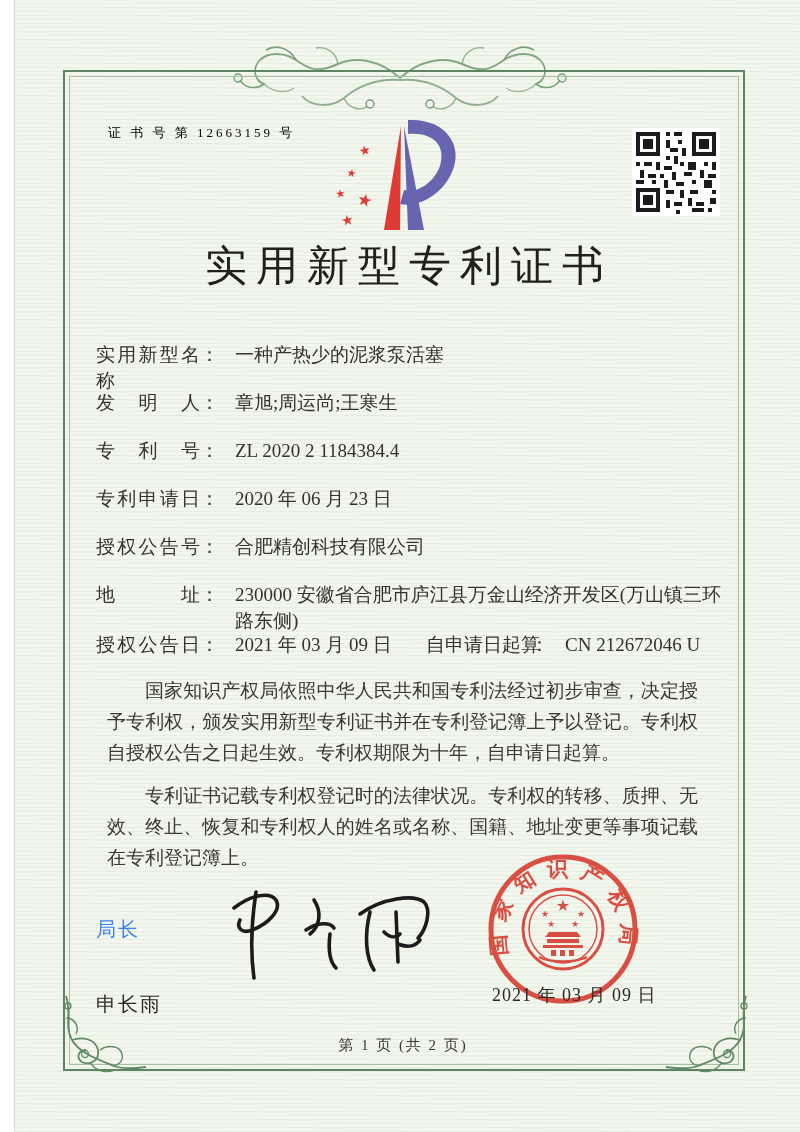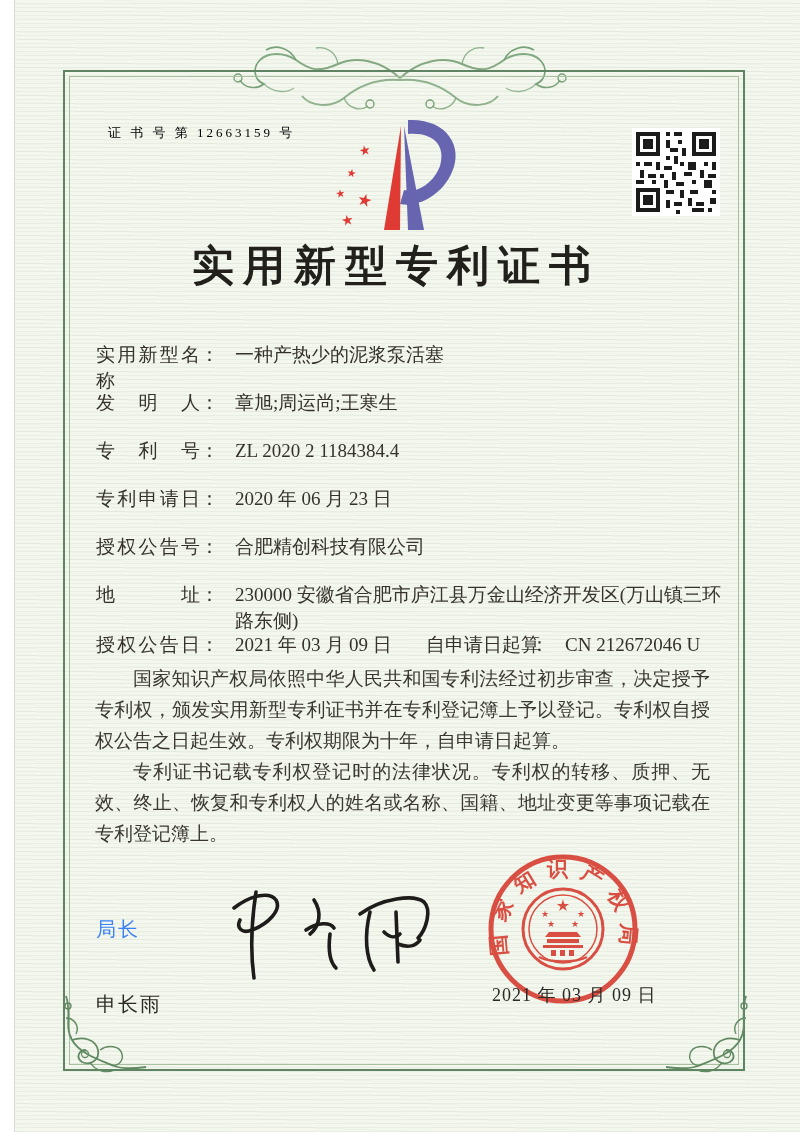--- a/index.html
+++ b/index.html
@@ -11,31 +11,31 @@
       repeating-linear-gradient(0deg, rgba(124,160,122,0.10) 0 1px, rgba(255,255,255,0) 1px 4px),
       repeating-linear-gradient(2deg, rgba(124,160,122,0.05) 0 1px, rgba(255,255,255,0) 1px 7px),
       #f4f7ee;
     box-shadow:inset 1px 0 0 #d8dcd2;}
   
   .frame-outer{position:absolute;left:63px;top:70px;width:678px;height:997px;border:2px solid #5e8464;}
   .frame-inner{position:absolute;left:4px;top:4px;right:4px;bottom:4px;border:1px solid #a9bfa2;}
   .cert-no{position:absolute;left:108px;top:124px;font-size:13px;letter-spacing:3px;color:#000000;}
   .logo{position:absolute;left:330px;top:110px;}
   .qr{position:absolute;left:632px;top:128px;}
-  .title{position:absolute;left:50px;top:238px;width:692px;text-align:center;
-    font-size:42px;font-weight:bold;letter-spacing:9px;color:#21201b;}
+  .title{position:absolute;left:63px;top:238px;width:692px;text-align:center;
+    font-size:42px;font-weight:normal;letter-spacing:9px;color:#21201b;}
   .row{position:absolute;left:96px;font-size:19px;color:#34322b;}
   .row .lbl{display:inline-block;width:104px;text-align:justify;text-align-last:justify;vertical-align:top;}
   .row .colon{vertical-align:top;}
   .row .val{display:inline-block;margin-left:16px;vertical-align:top;line-height:26px;}
   .row .val.wide{width:505px;}
   .pair2{position:absolute;left:330px;top:0;white-space:nowrap;}
   .paras{position:absolute;left:95px;top:663px;width:615px;font-size:19px;line-height:31px;
     color:#3a382f;text-align:justify;}
-  .paras p{margin:0;text-indent:2em;}
+  .paras p{margin:12px;text-indent:2em;}
   .director-title{position:absolute;left:96px;top:916px;font-size:20px;color:#3b82f6;letter-spacing:2px;}
   .director-name{position:absolute;left:96px;top:952px;font-size:20px;color:#2c2a25;letter-spacing:2px;margin-top:39px;}
   .signature{position:absolute;left:218px;top:878px;}
   .seal{position:absolute;left:481px;top:849px;}
   .seal-date{position:absolute;left:492px;top:983px;font-size:18px;color:#2b2a26;letter-spacing:1px;z-index:5;}
   .page-num{position:absolute;left:63px;top:1036px;width:680px;text-align:center;font-size:15px;
     letter-spacing:2px;color:#3a382f;}
   .back-note{position:absolute;left:63px;top:1082px;width:680px;text-align:center;font-size:16px;
     letter-spacing:3px;color:#45423a;}
   .ornament-top{position:absolute;left:160px;top:30px;}
@@ -239,13 +239,14 @@
       <rect x="66" y="90" width="32" height="4" fill="#d6382c"></rect>
       <rect x="62" y="96" width="40" height="3" fill="#d6382c"></rect>
       <rect x="70" y="101" width="5" height="6" fill="#d6382c"></rect>
       <rect x="79" y="101" width="5" height="6" fill="#d6382c"></rect>
       <rect x="88" y="101" width="5" height="6" fill="#d6382c"></rect>
       <path d="M58,108 C70,114 94,114 106,108" fill="none" stroke="#d6382c" stroke-width="2.5"></path>
     </g>
   </svg>
   <div class="seal-date">2021 年 03 月 09 日</div>
 
+  <div class="page-num">第 1 页 (共 2 页)</div>
 </div>
 
 </body></html>

